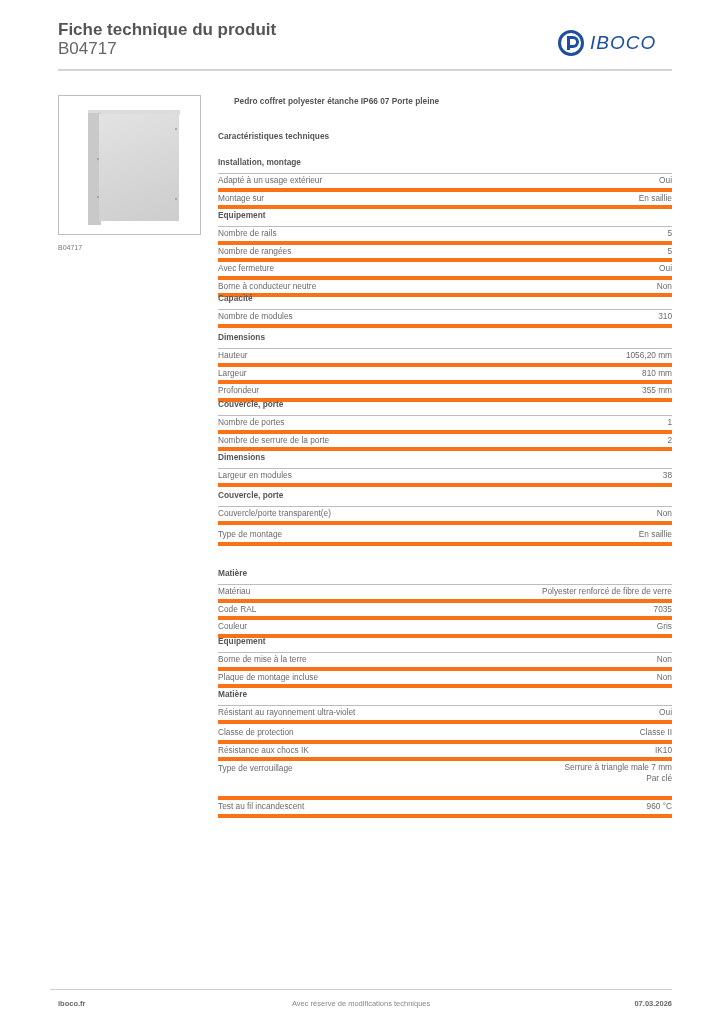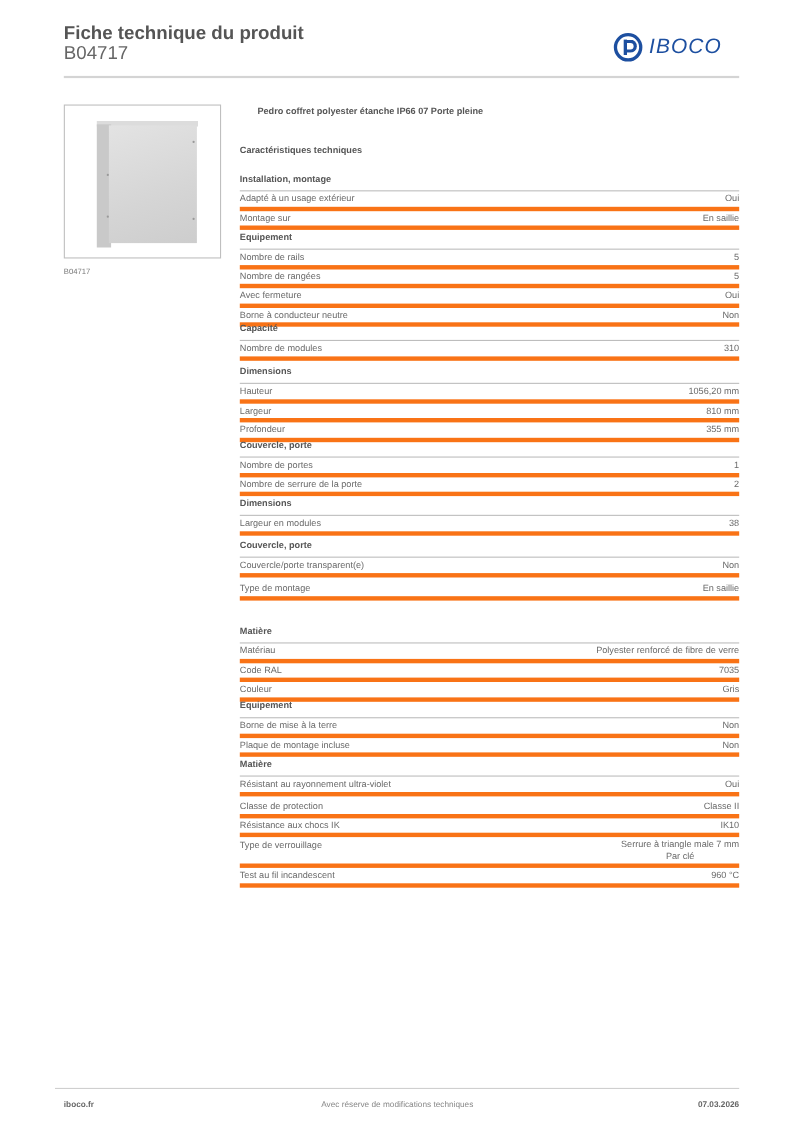--- a/index.html
+++ b/index.html
@@ -22,22 +22,22 @@
     .image-caption { position: absolute; left: 58px; top: 244px; font-size: 7px; color: #777; }
 
     .product-name { position: absolute; left: 234px; top: 96px; font-size: 8.3px; font-weight: bold; color: #555; }
     .spec-title { position: absolute; left: 218px; top: 131px; font-size: 8.3px; font-weight: bold; color: #555; }
 
     .specs { position: absolute; left: 218px; width: 454px; }
     .section { position: absolute; left: 0; width: 454px; }
     .section-head { font-size: 8.3px; font-weight: bold; color: #555; height: 12px; line-height: 12px; border-bottom: 1px solid #bdbdbd; padding-bottom: 5px; }
     .row { display: flex; justify-content: space-between; font-size: 8.3px; color: #6a6a6a; border-bottom: 4px solid #f97316; min-height: 13.6px; line-height: 13.6px; }
     .row .val { text-align: right; }
-    .row .val div { line-height: 11px; text-align: center; }
-    .row.multi { padding-top: 1px; padding-bottom: 1px; gap: 20px; }
+    .row .val div { line-height: 11px; }
+    .row.multi { padding-top: 1px; padding-bottom: 12px; gap: 20px; }
 
     .footer-rule { position: absolute; left: 50px; top: 989px; width: 622px; height: 1px; background: #cfcfcf; }
     .footer-left { position: absolute; left: 58px; top: 999px; font-size: 7.5px; font-weight: bold; color: #666; }
     .footer-center { position: absolute; left: 292px; top: 999px; font-size: 7.5px; color: #888; }
     .footer-right { position: absolute; right: 52px; top: 999px; font-size: 7.5px; font-weight: bold; color: #666; }
   </style>
 </head>
 <body>
 
 <div>

